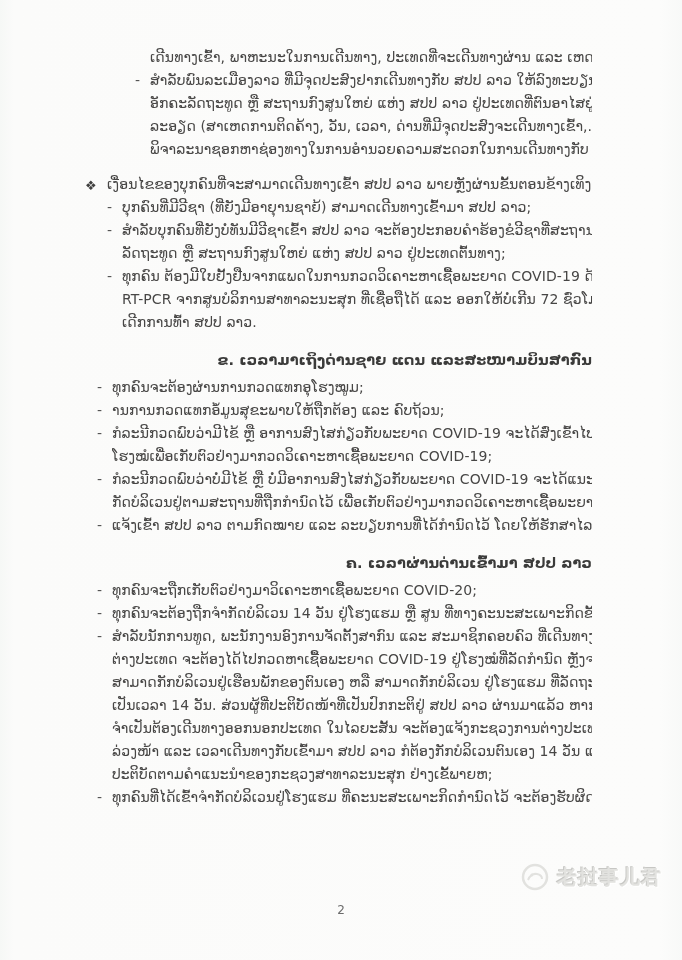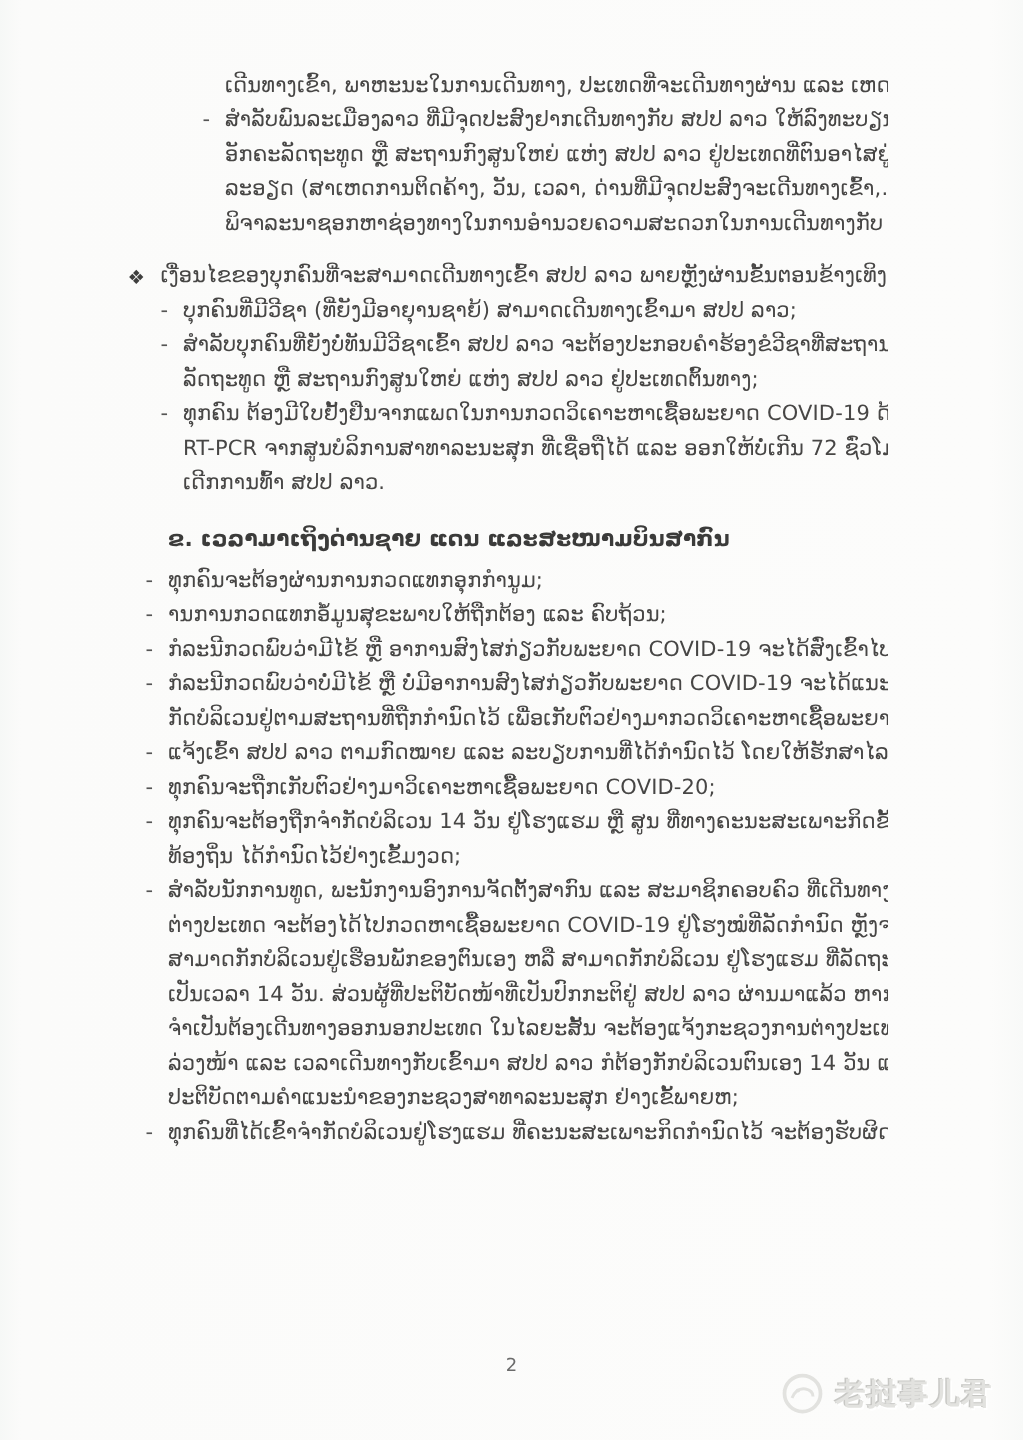--- a/index.html
+++ b/index.html
@@ -24,27 +24,27 @@
   .ind2{margin-left:55px;}
   .bullet > .marker{
     position:absolute;left:-15px;top:0;font-size:14px;line-height:23px;color:#555;
   }
   .diamond{margin-top:12px;margin-left:-10px;}
   .diamond .line{padding-left:22px;}
   .diamond > .marker{
     position:absolute;left:0;top:1px;font-size:13px;line-height:23px;color:#3f3f3e;
   }
   .header{margin-top:15px;margin-bottom:4px;}
-  .header .line{font-weight:700;color:#3b3b3a;font-size:14.5px;}
+  .header .line{font-weight:700;color:#3b3b3a;font-size:14.5px;text-align:right;}
   .page-footer{
     position:absolute;left:0;top:903px;width:682px;text-align:center;
     font-size:12px;color:#6b6b6b;
   }
   .watermark{
-    position:absolute;top:912px;right:20px;height:34px;
+    position:absolute;top:860px;right:20px;height:34px;
     display:flex;align-items:center;gap:7px;
   }
   .wm-logo{width:30px;height:30px;opacity:.8;}
   .wm-text{
     font-size:20px;font-weight:700;letter-spacing:1px;color:#e2e2df;
     text-shadow:-1px -1px 0 #c7c7c4, 1px 1px 0 #ffffff;
     font-family:"DejaVu Sans",sans-serif;
   }
 </style>
 </head>
@@ -78,47 +78,50 @@
       <span class="marker">-</span>
       <div class="line">ທຸກຄົນ ຕ້ອງມີໃບຢັ້ງຢືນຈາກແພດໃນການກວດວິເຄາະຫາເຊື້ອພະຍາດ COVID-19 ດ້ວຍວິທີ</div>
       <div class="line">RT-PCR ຈາກສູນບໍລິການສາທາລະນະສຸກ ທີ່ເຊື່ອຖືໄດ້ ແລະ ອອກໃຫ້ບໍ່ເກີນ 72 ຊົ່ວໂມງ ກ່ອນ</div>
       <div class="line">ເດີກການທົ້າ ສປປ ລາວ.</div>
     </div>
     <div class="block header ind0">
       <div class="line">ຂ. ເວລາມາເຖິງດ່ານຊາຍ ແດນ ແລະສະໜາມບິນສາກົນ</div>
     </div>
     <div class="block bullet ind0">
       <span class="marker">-</span>
-      <div class="line">ທຸກຄົນຈະຕ້ອງຜ່ານການກວດແທກອຸກກຳນູມ;</div>
+      <div class="line">ທຸກຄົນຈະຕ້ອງຜ່ານການກວດແທກອຸໂຮງໝູມ;</div>
     </div>
     <div class="block bullet ind0">
       <span class="marker">-</span>
       <div class="line">ານການກວດແທກອໍ້ມູນສຸຂະພາບໃຫ້ຖືກຕ້ອງ ແລະ ຄົບຖ້ວນ;</div>
     </div>
     <div class="block bullet ind0">
       <span class="marker">-</span>
       <div class="line">ກໍລະນີກວດພົບວ່າມີໄຂ້ ຫຼື ອາການສົງໄສກ່ຽວກັບພະຍາດ COVID-19 ຈະໄດ້ສົ່ງເຂົ້າໄປແຍກປ່ຽວຢູ່</div>
+      <div class="line">ໂຮງໝໍເພື່ອເກັບຕົວຢ່າງມາກວດວິເຄາະຫາເຊື້ອພະຍາດ COVID-19;</div>
     </div>
     <div class="block bullet ind0">
       <span class="marker">-</span>
       <div class="line">ກໍລະນີກວດພົບວ່າບໍ່ມີໄຂ້ ຫຼື ບໍ່ມີອາການສົງໄສກ່ຽວກັບພະຍາດ COVID-19 ຈະໄດ້ແນະນຳໃຫ້ໄປຈຳ</div>
       <div class="line">ກັດບໍລິເວນຢູ່ຕາມສະຖານທີ່ຖືກກຳນົດໄວ້ ເພື່ອເກັບຕົວຢ່າງມາກວດວິເຄາະຫາເຊື້ອພະຍາດ COVID-19;</div>
     </div>
     <div class="block bullet ind0">
       <span class="marker">-</span>
       <div class="line">ແຈ້ງເຂົ້າ ສປປ ລາວ ຕາມກົດໝາຍ ແລະ ລະບຽບການທີ່ໄດ້ກຳນົດໄວ້ ໂດຍໃຫ້ຮັກສາໄລຍະຫ່າງ 1-2 ແມັດ.</div>
     </div>
+    <div class="block header ind0">
+      <div class="line">ຄ. ເວລາຜ່ານດ່ານເຂົ້າມາ ສປປ ລາວ</div>
+    </div>
     <div class="block bullet ind0">
       <span class="marker">-</span>
       <div class="line">ທຸກຄົນຈະຖືກເກັບຕົວຢ່າງມາວິເຄາະຫາເຊື້ອພະຍາດ COVID-20;</div>
     </div>
     <div class="block bullet ind0">
       <span class="marker">-</span>
       <div class="line">ທຸກຄົນຈະຕ້ອງຖືກຈຳກັດບໍລິເວນ 14 ວັນ ຢູ່ໂຮງແຮມ ຫຼື ສູນ ທີ່ທາງຄະນະສະເພາະກິດຂັ້ນສູນກາງ ແລະ</div>
-      <div class="line">ທ້ອງຖິ່ນ ໄດ້ກຳນົດໄວ້ຢ່າງເຂັ້ມງວດ;</div>
     </div>
     <div class="block bullet ind0">
       <span class="marker">-</span>
       <div class="line">ສຳລັບນັກການທູດ, ພະນັກງານອົງການຈັດຕັ້ງສາກົນ ແລະ ສະມາຊິກຄອບຄົວ ທີ່ເດີນທາງມາຈາກ</div>
       <div class="line">ຕ່າງປະເທດ ຈະຕ້ອງໄດ້ໄປກວດຫາເຊື້ອພະຍາດ COVID-19 ຢູ່ໂຮງໝໍທີ່ລັດກຳນົດ ຫຼັງຈາກນັ້ນ</div>
       <div class="line">ສາມາດກັກບໍລິເວນຢູ່ເຮືອນພັກຂອງຕົນເອງ ຫລື ສາມາດກັກບໍລິເວນ ຢູ່ໂຮງແຮມ ທີ່ລັດຖະບານໄດ້ກຳນົດ</div>
       <div class="line">ເປັນເວລາ 14 ວັນ. ສ່ວນຜູ້ທີ່ປະຕິບັດໜ້າທີ່ເປັນປົກກະຕິຢູ່ ສປປ ລາວ ຜ່ານມາແລ້ວ ຫາກມີວຽກສຳຄັນ</div>
       <div class="line">ຈຳເປັນຕ້ອງເດີນທາງອອກນອກປະເທດ ໃນໄລຍະສັ້ນ ຈະຕ້ອງແຈ້ງກະຊວງການຕ່າງປະເທດຊາບກ່ອນ</div>
       <div class="line">ລ່ວງໜ້າ ແລະ ເວລາເດີນທາງກັບເຂົ້າມາ ສປປ ລາວ ກໍຕ້ອງກັກບໍລິເວນຕົນເອງ 14 ວັນ ແລະ ຕ້ອງ</div>
       <div class="line">ປະຕິບັດຕາມຄຳແນະນຳຂອງກະຊວງສາທາລະນະສຸກ ຢ່າງເຂັ້ພາຍຫ;</div>

